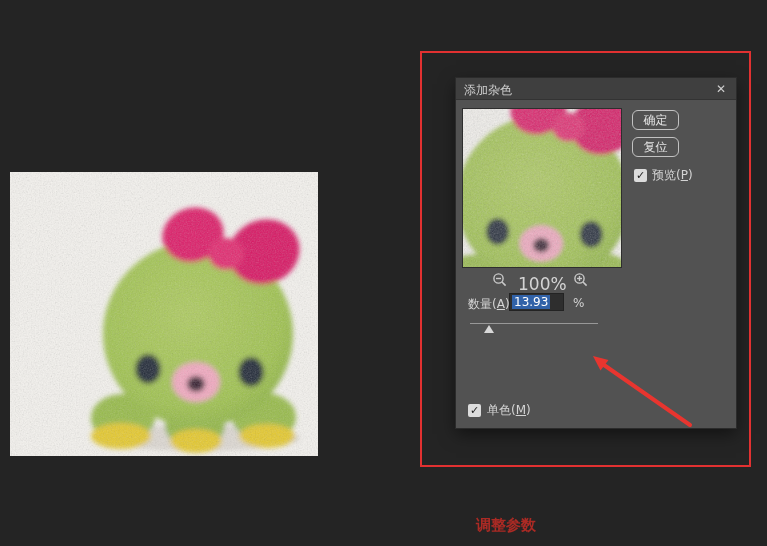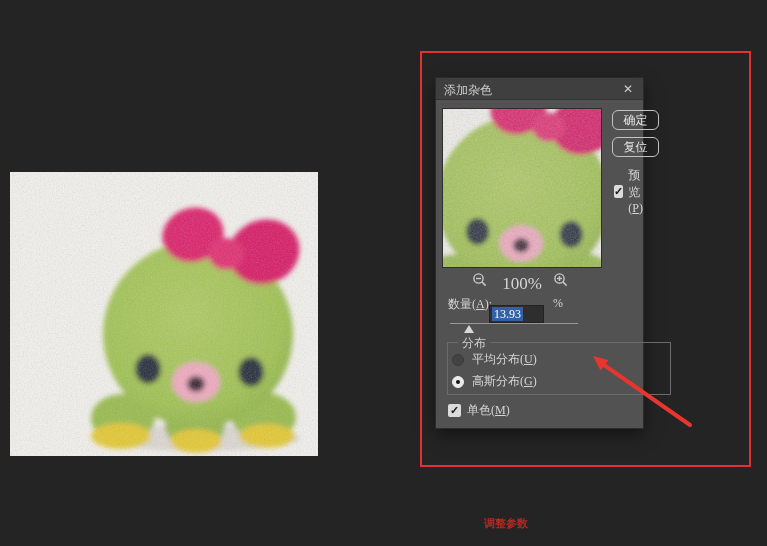--- a/index.html
+++ b/index.html
@@ -8,43 +8,43 @@
   .stage { position:relative; width:767px; height:546px; background:#242424; overflow:hidden; }
 
   
   .photo { position:absolute; left:10px; top:172px; width:308px; height:284px; }
 
   
   .anno-rect { position:absolute; left:420px; top:51px; width:331px; height:416px;
                border:2px solid #e23131; z-index:4; pointer-events:none; }
 
   
-  .dialog { position:absolute; left:436px; top:78px; width:207px; height:350px;
+  .dialog { position:absolute; left:456px; top:78px; width:280px; height:350px;
             background:#525252; z-index:2;
             box-shadow:0 0 0 1px #2b2b2b, 0 6px 16px rgba(0,0,0,.5);
-            color:#d4d4d4; font-size:12px;font-family:Liberation Serif, serif; }
+            color:#d4d4d4; font-size:12px; }
   .titlebar { position:absolute; left:0; top:0; width:100%; height:22px; background:#3f3f3f;
               border-bottom:1px solid #333; }
   .title { position:absolute; left:8px; top:4px; font-size:12px; color:#d0d0d0; }
   .close { position:absolute; right:7px; top:3px; width:16px; height:16px; color:#cfcfcf;
            font-size:12px; line-height:16px; text-align:center; cursor:default; }
 
   .preview-box { position:absolute; left:6px; top:30px; width:160px; height:160px;
                  border:1px solid #2e2e2e; overflow:hidden; background:#f4f2ee; }
 
   .zoom-icon { position:absolute; width:16px; height:16px; }
   .zoom-out { left:36px; top:194px; }
   .zoom-in  { left:117px; top:194px; }
   .zoom-level { position:absolute; left:62px; top:196px; width:48px; text-align:center;
                 color:#d4d4d4; font-size:17px; }
 
   .amount-label { position:absolute; left:12px; top:218px; color:#d4d4d4; }
   .amount-input { position:absolute; left:53px; top:215px; width:55px; height:18px;
                   background:#2e2e2e; border:1px solid #232323; padding:1px 2px;
-                  font-size:12px; line-height:14px;margin-top:12px; }
+                  font-size:12px; line-height:14px; }
   .amount-input .sel { background:#3162a8; color:#ffffff; padding:0 2px; }
   .amount-unit { position:absolute; left:117px; top:218px; color:#d4d4d4; }
 
   .slider-track { position:absolute; left:14px; top:245px; width:128px; height:1px; background:#989898; }
   .slider-thumb { position:absolute; left:28px; top:247px; width:0; height:0;
                   border-left:5px solid transparent; border-right:5px solid transparent;
                   border-bottom:8px solid #d8d8d8; }
 
   .dist-group { position:absolute; left:11px; top:264px; width:224px; height:53px;
                 border:1px solid #6b6b6b; }
@@ -71,21 +71,21 @@
   .btn.reset { top:59px; }
 
   .ul { text-decoration:underline; }
 
   
   .anno-arrow { position:absolute; left:0; top:0; width:767px; height:546px; z-index:6;
                 pointer-events:none; }
 
   
   .caption { position:absolute; left:446px; top:516px; width:120px; text-align:center;
-             color:#ab2a24; font-size:11px; font-weight:bold; z-index:3; }
+             color:#ab2a24; font-size:15px; font-weight:bold; z-index:3; }
 </style>
 </head>
 <body>
 
 <div class="stage">
 
   <svg width="0" height="0" style="position:absolute" aria-hidden="true">
     <defs>
       <filter id="fuzz" x="-15%" y="-15%" width="130%" height="130%">
         <feGaussianBlur stdDeviation="2.6"></feGaussianBlur>
@@ -172,31 +172,20 @@
       <line x1="10" y1="10" x2="13.6" y2="13.6" stroke="#c9c9c9" stroke-width="1.6"></line>
     </svg>
 
     <span class="amount-label"><span>数量(</span><span class="ul">A</span><span>):</span></span>
     <div class="amount-input"><span class="sel">13.93</span></div>
     <span class="amount-unit">%</span>
 
     <div class="slider-track"></div>
     <div class="slider-thumb"></div>
 
-    <div class="dist-group">
-      <span class="dist-label">分布</span>
-      <div class="radio-row r1">
-        <span class="radio"></span>
-        <span><span>平均分布(</span><span class="ul">U</span><span>)</span></span>
-      </div>
-      <div class="radio-row r2">
-        <span class="radio on"></span>
-        <span><span>高斯分布(</span><span class="ul">G</span><span>)</span></span>
-      </div>
-    </div>
 
     <div class="mono-row">
       <span class="checkbox">✓</span>
       <span><span>单色(</span><span class="ul">M</span><span>)</span></span>
     </div>
 
     <button class="btn ok">确定</button>
     <button class="btn reset">复位</button>
 
     <div class="preview-row">

